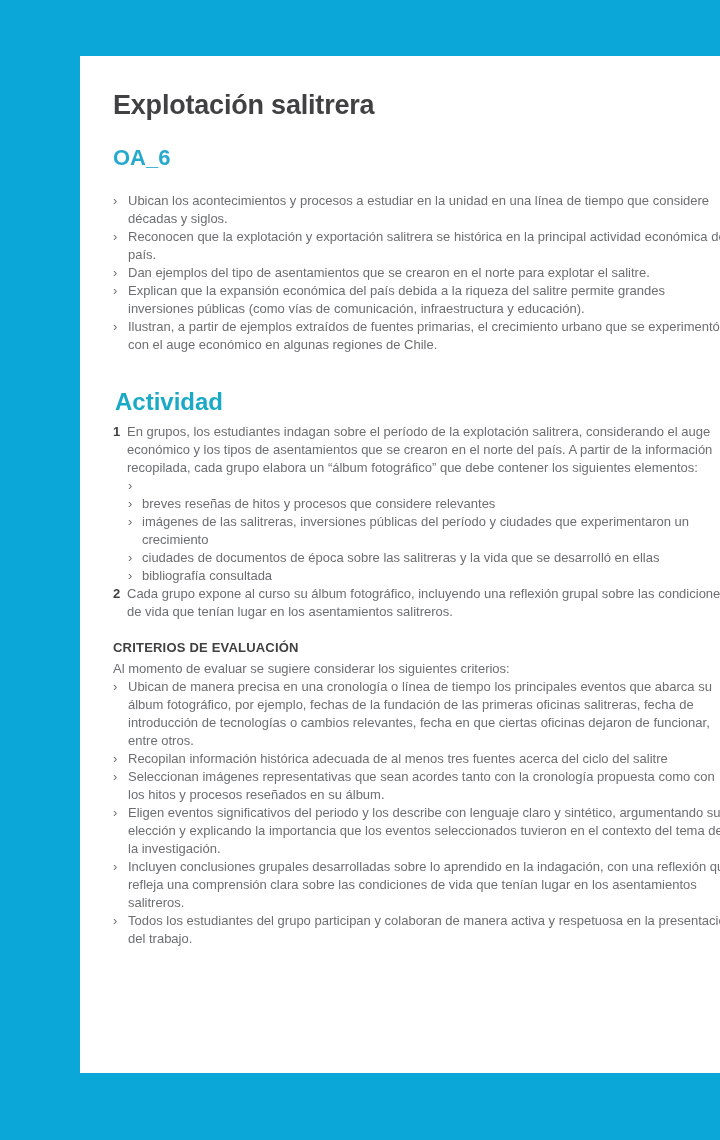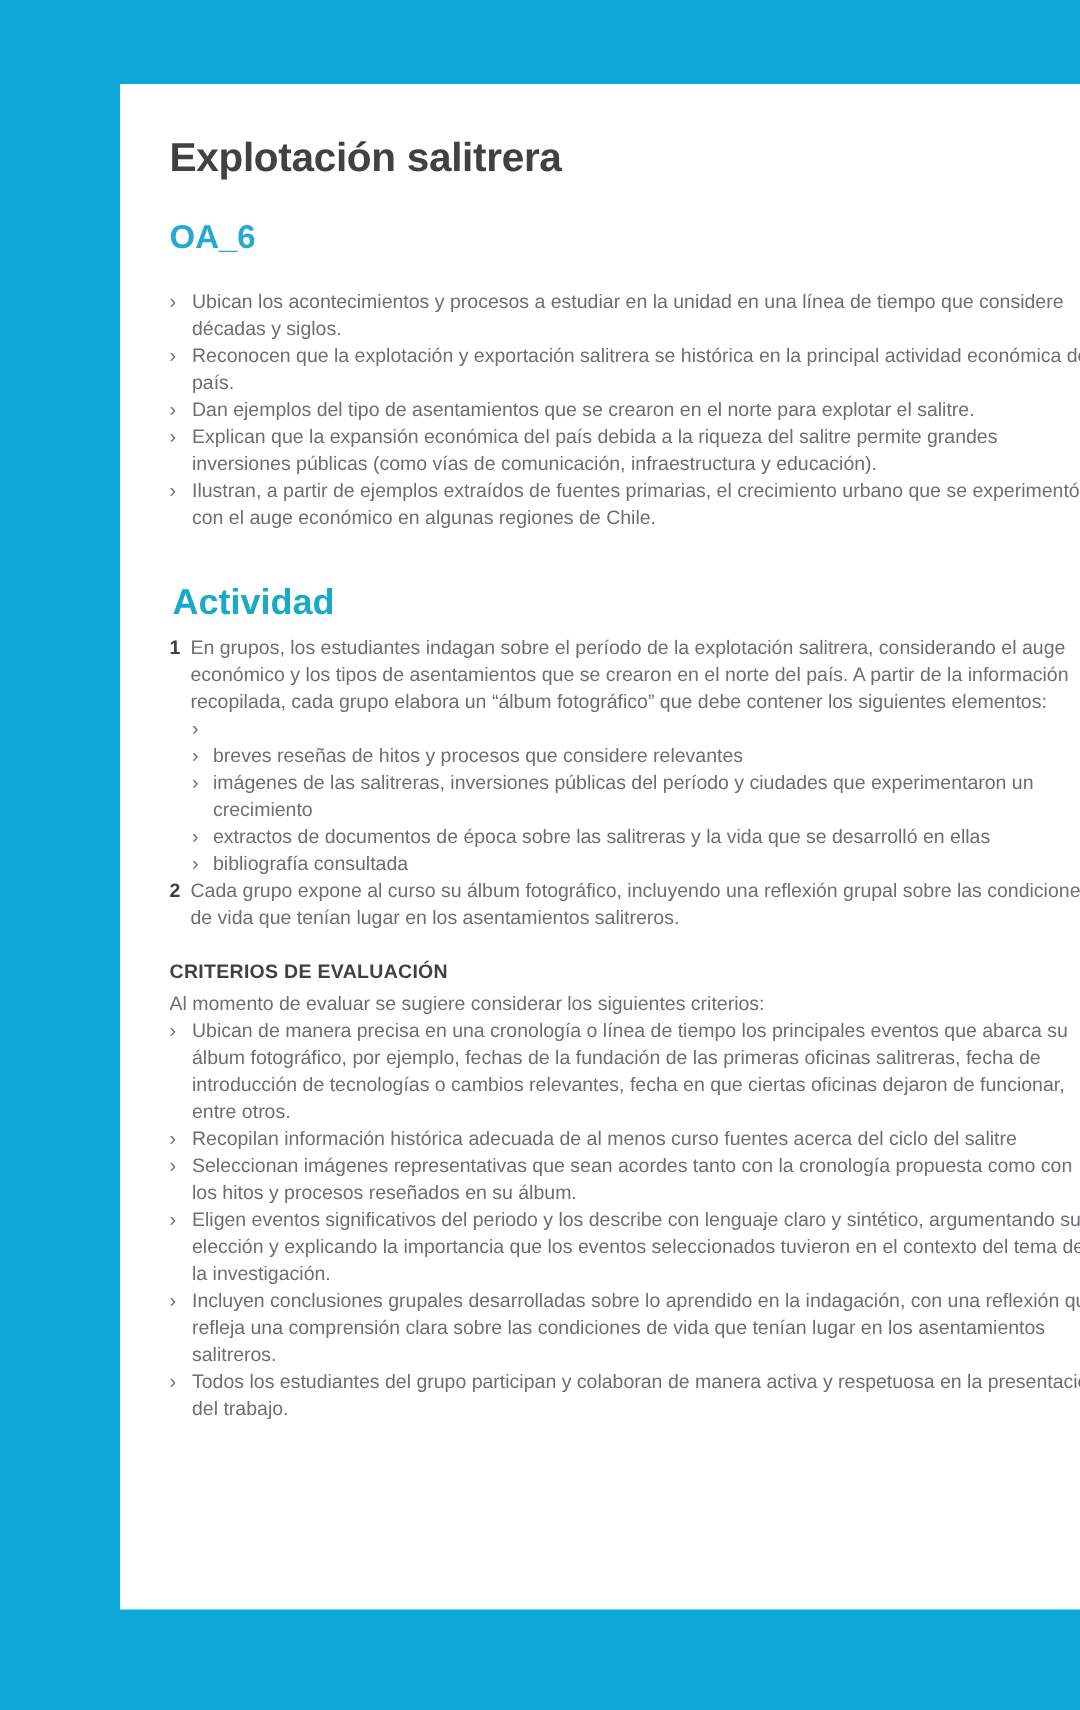--- a/index.html
+++ b/index.html
@@ -153,21 +153,21 @@
             <li>
                 <span class="marker">›</span>
                 <span>breves reseñas de hitos y procesos que considere relevantes</span>
               </li>
             <li>
                 <span class="marker">›</span>
                 <span>imágenes de las salitreras, inversiones públicas del período y ciudades que experimentaron un crecimiento</span>
               </li>
             <li>
                 <span class="marker">›</span>
-                <span>extractos de documentos de época sobre las salitreras y la vida que se desarrolló en ellas</span>
+                <span>ciudades de documentos de época sobre las salitreras y la vida que se desarrolló en ellas</span>
               </li>
             <li>
                 <span class="marker">›</span>
                 <span>bibliografía consultada</span>
               </li>
           </ul>
         </div>
       </li>
       <li>
         <span class="step-num">2</span>
@@ -181,21 +181,21 @@
   <section class="criterios">
     <h3 class="section-heading">CRITERIOS DE EVALUACIÓN</h3>
     <p class="body-text criterios-intro">Al momento de evaluar se sugiere considerar los siguientes criterios:</p>
     <ul class="bullets">
       <li>
           <span class="marker">›</span>
           <span>Ubican de manera precisa en una cronología o línea de tiempo los principales eventos que abarca su álbum fotográfico, por ejemplo, fechas de la fundación de las primeras oficinas salitreras, fecha de introducción de tecnologías o cambios relevantes, fecha en que ciertas oficinas dejaron de funcionar, entre otros.</span>
         </li>
       <li>
           <span class="marker">›</span>
-          <span>Recopilan información histórica adecuada de al menos curso fuentes acerca del ciclo del salitre</span>
+          <span>Recopilan información histórica adecuada de al menos tres fuentes acerca del ciclo del salitre</span>
         </li>
       <li>
           <span class="marker">›</span>
           <span>Seleccionan imágenes representativas que sean acordes tanto con la cronología propuesta como con los hitos y procesos reseñados en su álbum.</span>
         </li>
       <li>
           <span class="marker">›</span>
           <span>Eligen eventos significativos del periodo y los describe con lenguaje claro y sintético, argumentando su elección y explicando la importancia que los eventos seleccionados tuvieron en el contexto del tema de la investigación.</span>
         </li>
       <li>

